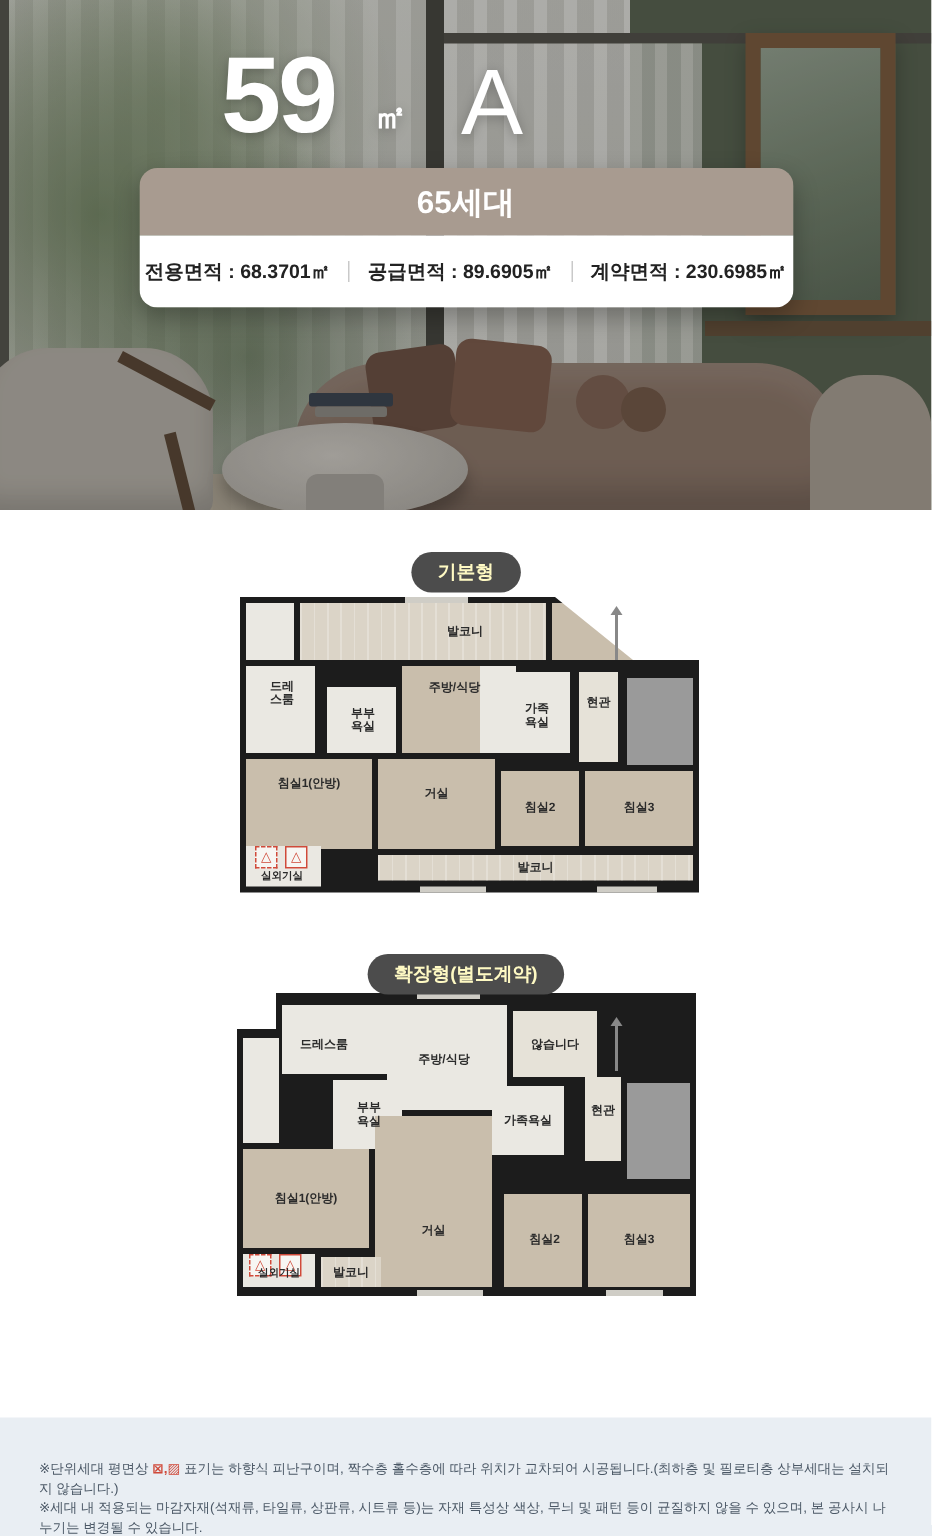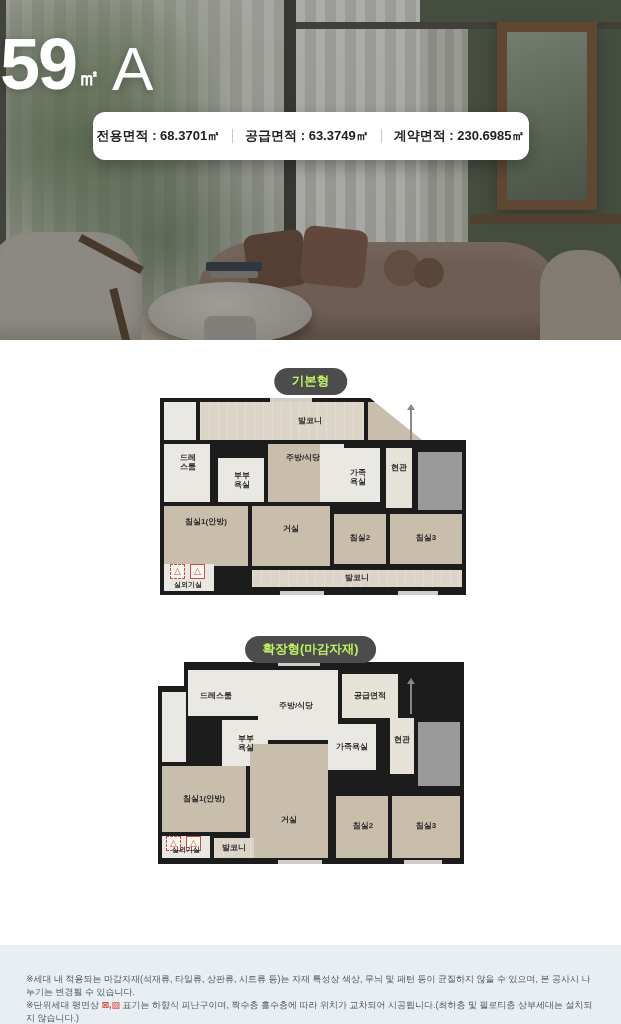--- a/index.html
+++ b/index.html
@@ -36,32 +36,32 @@
   .hero-arm-frame { position:absolute; left:76px; top:250px; width:70px; height:8px; background:#5a4634; transform:rotate(28deg); }
   .hero-arm-leg { position:absolute; left:116px; top:288px; width:8px; height:56px; background:#5a4634; transform:rotate(-14deg); }
   .hero-chair-right { position:absolute; left:540px; top:250px; width:81px; height:92px; background:#a99f93; border-radius:36px 36px 0 0; }
   .hero-table { position:absolute; left:148px; top:282px; width:164px; height:62px; border-radius:50%;
     background:radial-gradient(ellipse at 45% 35%, #d0ccc5, #b4b0a9 75%); box-shadow:0 8px 10px rgba(0,0,0,.25); }
   .hero-table-base { position:absolute; left:204px; top:316px; width:52px; height:26px; background:#a9a59e; border-radius:8px 8px 0 0; }
   .hero-books { position:absolute; left:206px; top:262px; width:56px; height:9px; background:#3a434f; border-radius:2px; }
   .hero-books2 { position:absolute; left:210px; top:271px; width:48px; height:7px; background:#8e8b84; border-radius:2px; }
   .hero-overlay { position:absolute; left:0; top:0; width:621px; height:340px; background:rgba(15,15,15,.25); }
 
-  .hero-title { position:absolute; left:0; top:28px; width:621px; display:flex; align-items:flex-end; justify-content:flex-start; z-index:5; color:#fff; text-shadow:0 2px 8px rgba(0,0,0,.25); }
+  .hero-title { position:absolute; left:0; top:28px; width:496px; display:flex; align-items:flex-end; justify-content:center; z-index:5; color:#fff; text-shadow:0 2px 8px rgba(0,0,0,.25);gap:24px; }
   .hero-title .num { font-size:72px; font-weight:800; line-height:1; letter-spacing:-2px; }
   .hero-title .unit { font-size:22px; font-weight:700; margin:0 4px 7px 2px; }
   .hero-title .type { font-size:62px; font-weight:300; line-height:1; margin-left:8px; }
 
   .info-card { position:absolute; left:50%; top:112px; transform:translateX(-50%); width:436px; border-radius:12px; overflow:hidden; z-index:5; box-shadow:0 6px 16px rgba(0,0,0,.28); }
   .info-card .badge { height:45px; background:#a89b90; display:flex; align-items:center; justify-content:center; color:#fff; font-size:21px; font-weight:700; }
   .info-card .specs { height:48px; background:#fff; display:flex; align-items:center; justify-content:center; gap:12px; color:#222; font-size:13px; font-weight:700; }
   .spec-divider { width:1px; height:14px; background:#c9c9c9; }
 
   
-  .pill { position:absolute; left:50%; transform:translateX(-50%); background:#4c4c4c; color:#bef264; font-size:12.5px; font-weight:700; padding:5px 18px; border-radius:999px; white-space:nowrap; z-index:4; }
+  .pill { position:absolute; left:50%; transform:translateX(-50%); background:#4c4c4c; color:#fef9c3; font-size:12.5px; font-weight:700; padding:5px 18px; border-radius:999px; white-space:nowrap; z-index:4; }
   .pill-1 { top:368px; }
   .pill-2 { top:636px; }
 
   
   .plan { position:absolute; background:#1c1c1c; }
   .plan-1 { left:160px; top:398px; width:306px; height:197px; }
   .plan-2 { left:158px; top:662px; width:306px; height:202px; }
   .room { position:absolute; }
   .floor { background:#c9beac; }
   .tile  { background:#eae8e2; }
@@ -111,24 +111,25 @@
   <div class="hero-books2"></div>
   <div class="hero-overlay"></div>
 
   <div class="hero-title">
     <span class="num">59</span>
     <span class="unit">㎡</span>
     <span class="type">A</span>
   </div>
 
   <div class="info-card">
+    <div class="badge">65세대</div>
     <div class="specs">
       <span>전용면적 : 68.3701㎡</span>
       <span class="spec-divider"></span>
-      <span>공급면적 : 63.3749㎡</span>
+      <span>공급면적 : 89.6905㎡</span>
       <span class="spec-divider"></span>
       <span>계약면적 : 230.6985㎡</span>
     </div>
   </div>
 </div>
 
 <div class="pill pill-1">기본형</div>
 
 <div class="plan plan-1">
 
@@ -170,21 +171,21 @@
   <div class="roomlabel wrap2" style="left:198px;top:79px;">가족욕실</div>
   <div class="roomlabel" style="left:239px;top:70px;">현관</div>
   <div class="roomlabel" style="left:46px;top:124px;">침실1(안방)</div>
   <div class="roomlabel" style="left:131px;top:131px;">거실</div>
   <div class="roomlabel" style="left:200px;top:140px;">침실2</div>
   <div class="roomlabel" style="left:266px;top:140px;">침실3</div>
   <div class="roomlabel" style="left:197px;top:180px;">발코니</div>
   <div class="roomlabel" style="left:28px;top:187px;font-size:7px;">실외기실</div>
 </div>
 
-<div class="pill pill-2">확장형(마감자재)</div>
+<div class="pill pill-2">확장형(별도계약)</div>
 
 <div class="plan plan-2">
 
   <div class="room tile" style="left:4px;top:30px;width:24px;height:70px;"></div>
   <div class="room tile" style="left:30px;top:8px;width:86px;height:46px;"></div>
   <div class="room tile" style="left:100px;top:8px;width:80px;height:70px;"></div>
   <div class="room lightrm" style="left:184px;top:12px;width:56px;height:44px;"></div>
   <div class="room tile" style="left:64px;top:58px;width:46px;height:46px;"></div>
   <div class="room tile" style="left:170px;top:62px;width:48px;height:46px;"></div>
   <div class="room lightrm" style="left:232px;top:56px;width:24px;height:56px;"></div>
@@ -205,28 +206,28 @@
 
   <div class="hatchbox dashed" style="left:8px;top:174px;">
       <i>△</i>
     </div>
   <div class="hatchbox" style="left:28px;top:174px;">
       <i>△</i>
     </div>
 
   <div class="roomlabel" style="left:58px;top:34px;">드레스룸</div>
   <div class="roomlabel" style="left:138px;top:44px;">주방/식당</div>
-  <div class="roomlabel" style="left:212px;top:34px;">공급면적</div>
+  <div class="roomlabel" style="left:212px;top:34px;">않습니다</div>
   <div class="roomlabel wrap2" style="left:88px;top:81px;">부부욕실</div>
   <div class="roomlabel" style="left:194px;top:85px;">가족욕실</div>
   <div class="roomlabel" style="left:244px;top:78px;">현관</div>
   <div class="roomlabel" style="left:46px;top:137px;">침실1(안방)</div>
   <div class="roomlabel" style="left:131px;top:158px;">거실</div>
   <div class="roomlabel" style="left:205px;top:164px;">침실2</div>
   <div class="roomlabel" style="left:268px;top:164px;">침실3</div>
   <div class="roomlabel" style="left:76px;top:186px;">발코니</div>
   <div class="roomlabel" style="left:28px;top:188px;font-size:7px;">실외기실</div>
 </div>
 
 <div class="footer">
+  <div class="note"><span>※단위세대 평면상 </span><span class="sym">⊠,▨</span><span> 표기는 하향식 피난구이며, 짝수층 홀수층에 따라 위치가 교차되어 시공됩니다.(최하층 및 필로티층 상부세대는 설치되지 않습니다.)</span></div>
   <div class="note">※세대 내 적용되는 마감자재(석재류, 타일류, 상판류, 시트류 등)는 자재 특성상 색상, 무늬 및 패턴 등이 균질하지 않을 수 있으며, 본 공사시 나누기는 변경될 수 있습니다.</div>
-  <div class="note"><span>※단위세대 평면상 </span><span class="sym">⊠,▨</span><span> 표기는 하향식 피난구이며, 짝수층 홀수층에 따라 위치가 교차되어 시공됩니다.(최하층 및 필로티층 상부세대는 설치되지 않습니다.)</span></div>
 </div>
 
 </body></html>

